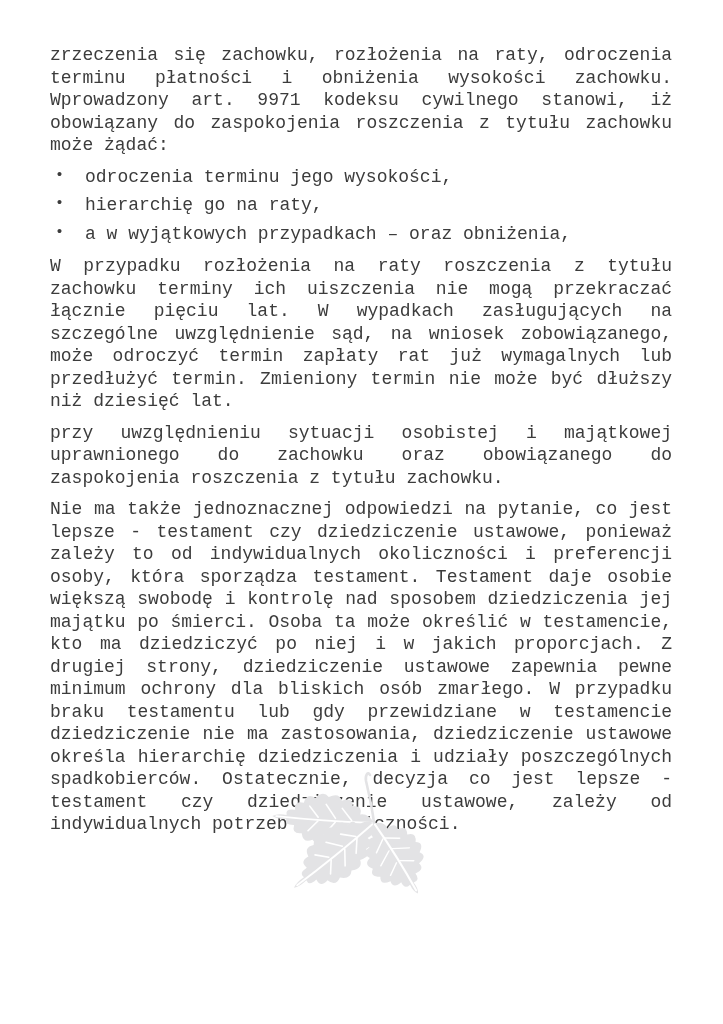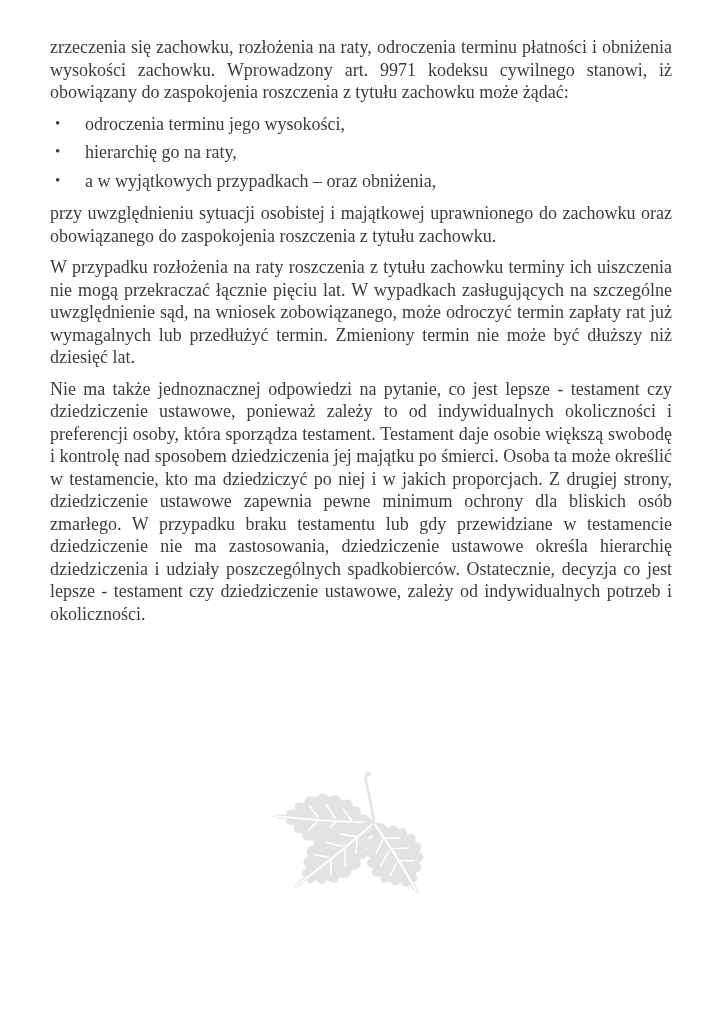--- a/index.html
+++ b/index.html
@@ -8,22 +8,23 @@
     height: 1024px;
     background: #ffffff;
     position: relative;
     overflow: hidden;
     font-family: "Liberation Serif", "DejaVu Serif", serif;
     color: var(--ink, #3c3c3c);
   }
   .content {
     position: absolute;
     left: 50px;
-    top: 36px;
+    top: 44px;
     width: 622px;
+    font-family: Liberation Mono, monospace;
   }
   .content p {
     margin: 0 0 9px 0;
     font-size: 18px;
     line-height: 22.5px;
     text-align: justify;
     hyphens: auto;
     -webkit-hyphens: auto;
   }
   ul.bullet-list {
@@ -73,23 +74,23 @@
     <li>
       <span class="bullet">•</span>
       <span>hierarchię go na raty,</span>
     </li>
     <li>
       <span class="bullet">•</span>
       <span>a w wyjątkowych przypadkach – oraz obniżenia,</span>
     </li>
   </ul>
 
+  <p>W przypadku rozłożenia na raty roszczenia z tytułu zachowku terminy ich uiszczenia nie mogą przekraczać łącznie pięciu lat. W wypadkach zasługujących na szczególne uwzględnienie sąd, na wniosek zobowiązanego, może odroczyć termin zapłaty rat już wymagalnych lub przedłużyć termin. Zmieniony termin nie może być dłuższy niż dziesięć lat.</p>
+
   <p>przy uwzględnieniu sytuacji osobistej i majątkowej uprawnionego do zachowku oraz obowiązanego do zaspokojenia roszczenia z tytułu zachowku.</p>
-
-  <p>W przypadku rozłożenia na raty roszczenia z tytułu zachowku terminy ich uiszczenia nie mogą przekraczać łącznie pięciu lat. W wypadkach zasługujących na szczególne uwzględnienie sąd, na wniosek zobowiązanego, może odroczyć termin zapłaty rat już wymagalnych lub przedłużyć termin. Zmieniony termin nie może być dłuższy niż dziesięć lat.</p>
 
 
   <p>Nie ma także jednoznacznej odpowiedzi na pytanie, co jest lepsze - testament czy dziedziczenie ustawowe, ponieważ zależy to od indywidualnych okoliczności i preferencji osoby, która sporządza testament. Testament daje osobie większą swobodę i kontrolę nad sposobem dziedziczenia jej majątku po śmierci. Osoba ta może określić w testamencie, kto ma dziedziczyć po niej i w jakich proporcjach. Z drugiej strony, dziedziczenie ustawowe zapewnia pewne minimum ochrony dla bliskich osób zmarłego. W przypadku braku testamentu lub gdy przewidziane w testamencie dziedziczenie nie ma zastosowania, dziedziczenie ustawowe określa hierarchię dziedziczenia i udziały poszczególnych spadkobierców. Ostatecznie, decyzja co jest lepsze - testament czy dziedziczenie ustawowe, zależy od indywidualnych potrzeb i okoliczności.</p>
 
 </div>
 
 <div class="watermark" style="--wm: #e3e3e5;">
   <svg viewBox="0 0 172 142" xmlns="http://www.w3.org/2000/svg" aria-hidden="true">
     <defs>
       <g id="oakleaf">

